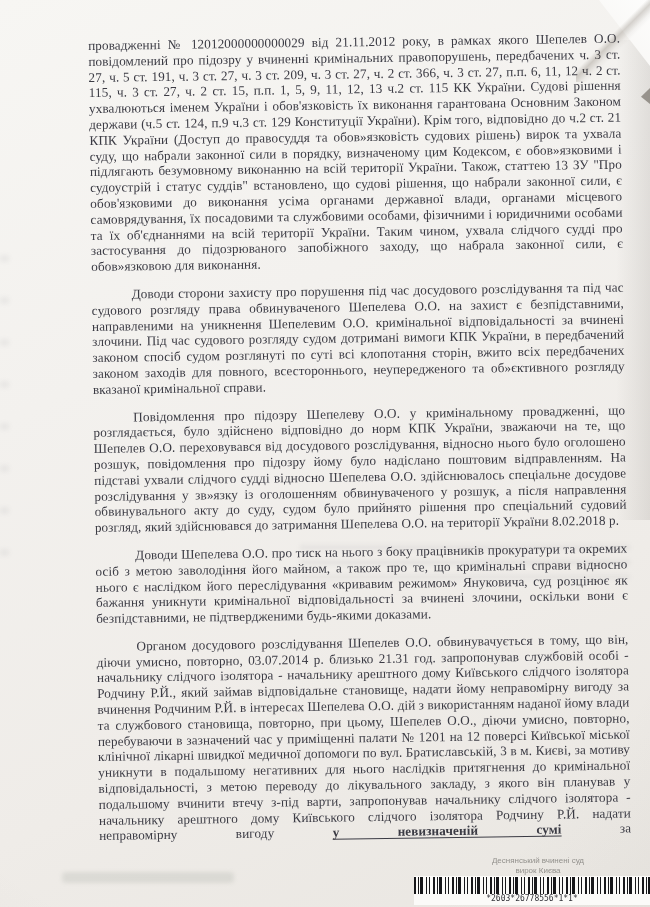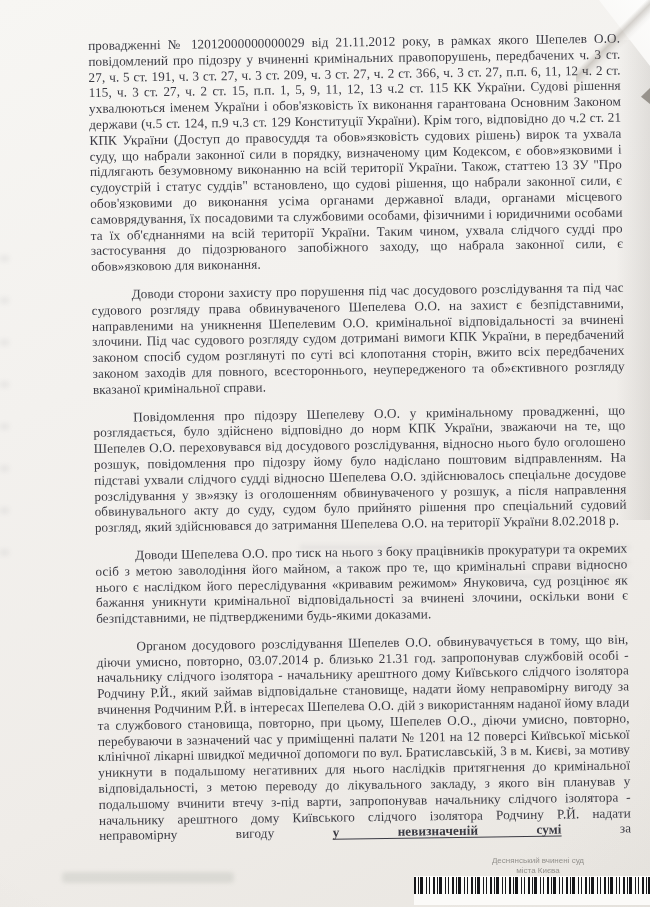--- a/index.html
+++ b/index.html
@@ -112,24 +112,25 @@
   <div class="doc-text">
       <p>провадженні № 12012000000000029 від 21.11.2012 року, в рамках якого Шепелев О.О. повідомлений про підозру у вчиненні кримінальних правопорушень, передбачених ч. 3 ст. 27, ч. 5 ст. 191, ч. 3 ст. 27, ч. 3 ст. 209, ч. 3 ст. 27, ч. 2 ст. 366, ч. 3 ст. 27, п.п. 6, 11, 12 ч. 2 ст. 115, ч. 3 ст. 27, ч. 2 ст. 15, п.п. 1, 5, 9, 11, 12, 13 ч.2 ст. 115 КК України. Судові рішення ухвалюються іменем України і обов'язковість їх виконання гарантована Основним Законом держави (ч.5 ст. 124, п.9 ч.3 ст. 129 Конституції України). Крім того, відповідно до ч.2 ст. 21 КПК України (Доступ до правосуддя та обов»язковість судових рішень) вирок та ухвала суду, що набрали законної сили в порядку, визначеному цим Кодексом, є обов»язковими і підлягають безумовному виконанню на всій території України. Також, статтею 13 ЗУ "Про судоустрій і статус суддів" встановлено, що судові рішення, що набрали законної сили, є обов'язковими до виконання усіма органами державної влади, органами місцевого самоврядування, їх посадовими та службовими особами, фізичними і юридичними особами та їх об'єднаннями на всій території України. Таким чином, ухвала слідчого судді про застосування до підозрюваного запобіжного заходу, що набрала законної сили, є обов»язковою для виконання.</p>
       <p class="indent">Доводи сторони захисту про порушення під час досудового розслідування та під час судового розгляду права обвинуваченого Шепелева О.О. на захист є безпідставними, направленими на уникнення Шепелевим О.О. кримінальної відповідальності за вчинені злочини. Під час судового розгляду судом дотримані вимоги КПК України, в передбачений законом спосіб судом розглянуті по суті всі клопотання сторін, вжито всіх передбачених законом заходів для повного, всестороннього, неупередженого та об»єктивного розгляду вказаної кримінальної справи.</p>
       <p class="indent">Повідомлення про підозру Шепелеву О.О. у кримінальному провадженні, що розглядається, було здійснено відповідно до норм КПК України, зважаючи на те, що Шепелев О.О. переховувався від досудового розслідування, відносно нього було оголошено розшук, повідомлення про підозру йому було надіслано поштовим відправленням. На підставі ухвали слідчого судді відносно Шепелева О.О. здійснювалось спеціальне досудове розслідування у зв»язку із оголошенням обвинуваченого у розшук, а після направлення обвинувального акту до суду, судом було прийнято рішення про спеціальний судовий розгляд, який здійснювався до затримання Шепелева О.О. на території України 8.02.2018 р.</p>
       <p class="indent">Доводи Шепелева О.О. про тиск на нього з боку працівників прокуратури та окремих осіб з метою заволодіння його майном, а також про те, що кримінальні справи відносно нього є наслідком його переслідування «кривавим режимом» Януковича, суд розцінює як бажання уникнути кримінальної відповідальності за вчинені злочини, оскільки вони є безпідставними, не підтвердженими будь-якими доказами.</p>
       <p class="indent justify-last">Органом досудового розслідування Шепелев О.О. обвинувачується в тому, що він, діючи умисно, повторно, 03.07.2014 р. близько 21.31 год. запропонував службовій особі - начальнику слідчого ізолятора - начальнику арештного дому Київського слідчого ізолятора Родчину Р.Й., який займав відповідальне становище, надати йому неправомірну вигоду за вчинення Родчиним Р.Й. в інтересах Шепелева О.О. дій з використанням наданої йому влади та службового становища, повторно, при цьому, Шепелев О.О., діючи умисно, повторно,  перебуваючи в зазначений час у приміщенні палати № 1201 на 12 поверсі Київської міської клінічної лікарні швидкої медичної допомоги по вул. Братиславській, 3 в м. Києві, за мотиву уникнути в подальшому негативних для нього наслідків притягнення до кримінальної відповідальності, з метою переводу до лікувального закладу, з якого він планував у подальшому вчинити втечу з-під варти, запропонував начальнику слідчого ізолятора - начальнику арештного дому Київського слідчого ізолятора Родчину Р.Й. надати неправомірну вигоду <b><u>у невизначеній сумі</u></b> за</p>
     </div>
 
   <div class="stamp">
     <div>Деснянський вчинені суд</div>
-    <div>міста Києва</div>
+    <div>вирок Києва</div>
   </div>
 
   <div class="barcode-wrap">
     <div class="barcode-stripes"></div>
+    <div class="barcode-label">*2603*26778556*1*1*</div>
   </div>
 
   <div class="fold"></div>
   <div class="fold-shadow"></div>
   <div class="fold-tip"></div>
 
 </div>
 
 </body></html>

